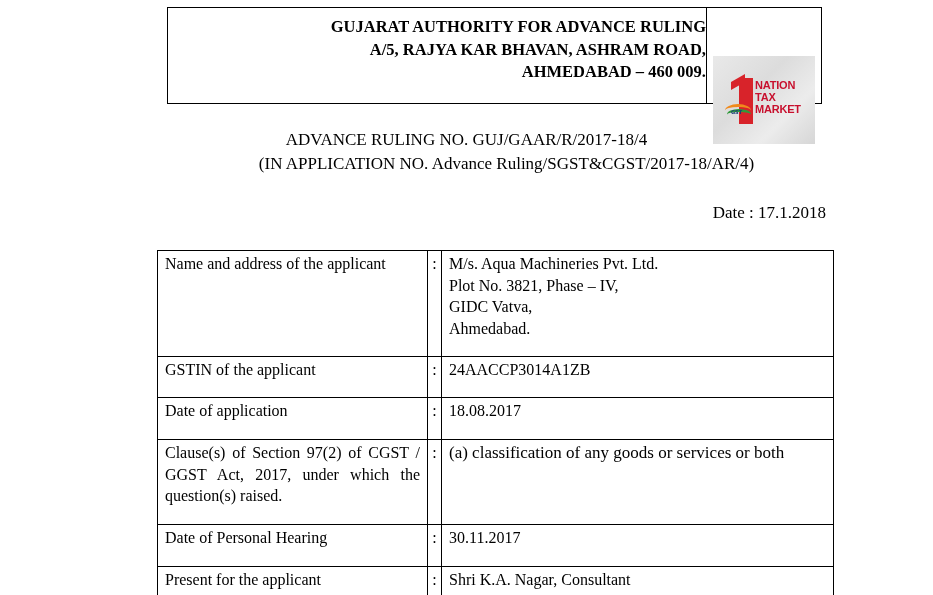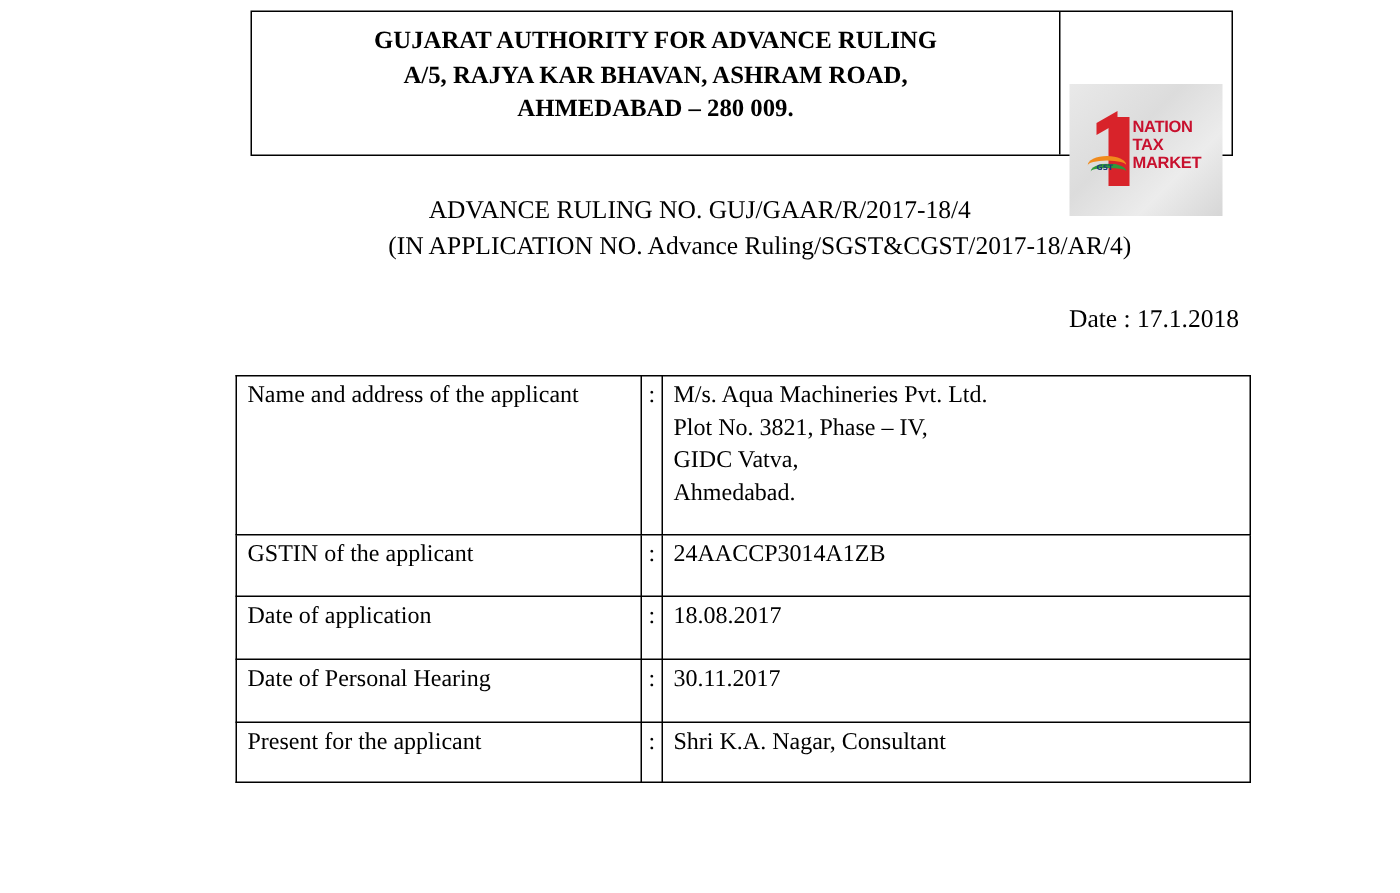--- a/index.html
+++ b/index.html
@@ -4,21 +4,21 @@
 <style>
   html, body { margin:0; padding:0; background:#ffffff; }
   body { width:933px; height:595px; position:relative; overflow:hidden;
          font-family:"Liberation Serif", "DejaVu Serif", serif; color:#000; }
   .header-box { position:absolute; left:167px; top:7px; width:655px; height:97px;
                 border:1.5px solid #000; box-sizing:border-box; }
   .header-text { position:absolute; left:0; top:0; width:539px; height:100%;
                  border-right:1.5px solid #000; box-sizing:border-box;
                  text-align:center; font-weight:bold; font-size:16.5px; line-height:22.5px;
                  padding-top:8px; }
-  .header-text div { white-space:nowrap; }
+  .header-text div { white-space:nowrap;text-align:right; }
   .logo-cell { position:absolute; left:539px; top:0; right:0; bottom:0; }
   .logo { position:absolute; left:6px; top:4px; width:102px; height:88px;
           background:linear-gradient(135deg,#e9e9e9,#dcdcdc 40%,#ececec 70%,#d6d6d6);
           margin-top:44px;
           }
   .logo .one { position:absolute; left:26px; top:22px; width:14px; height:46px; background:#d8232a; }
   .logo .one-top { position:absolute; left:18px; top:22px; width:14px; height:8px; background:#d8232a; transform:skewY(-30deg); }
   .logo .swoosh1 { position:absolute; left:12px; top:48px; width:26px; height:10px;
                    border-top:3px solid #f08a1c; border-radius:50% 50% 0 0; }
   .logo .swoosh2 { position:absolute; left:14px; top:53px; width:24px; height:8px;
@@ -34,21 +34,21 @@
   td.colon { width:13px; text-align:center; padding:2px 0 0 0 !important; }
   td.val { text-align:justify; }
 </style>
 </head>
 <body>
 
 <div class="header-box">
   <div class="header-text">
     <div>GUJARAT AUTHORITY FOR ADVANCE RULING</div>
     <div>A/5, RAJYA KAR BHAVAN, ASHRAM ROAD,</div>
-    <div>AHMEDABAD – 280 009.</div>
+    <div>AHMEDABAD – 460 009.</div>
   </div>
   <div class="logo-cell">
     <div class="logo">
       <div class="one-top"></div>
       <div class="one"></div>
       <div class="swoosh1"></div>
       <div class="swoosh2"></div>
       <span class="gst">GST</span>
       <span class="word" style="top:24px">NATION</span>
       <span class="word" style="top:36px">TAX</span>
@@ -76,20 +76,25 @@
   <tr style="height:41px">
     <td class="lbl">GSTIN of the applicant</td>
     <td class="colon">:</td>
     <td class="val">24AACCP3014A1ZB</td>
   </tr>
   <tr style="height:42px">
     <td class="lbl">Date of application</td>
     <td class="colon">:</td>
     <td class="val">18.08.2017</td>
   </tr>
+  <tr style="height:85px">
+    <td class="lbl">Clause(s) of Section 97(2) of CGST / GGST Act, 2017, under which the question(s) raised.</td>
+    <td class="colon">:</td>
+    <td class="val" style="font-size:17px">(a) classification of any goods or services or both</td>
+  </tr>
   <tr style="height:42px">
     <td class="lbl">Date of Personal Hearing</td>
     <td class="colon">:</td>
     <td class="val">30.11.2017</td>
   </tr>
   <tr style="height:40px">
     <td class="lbl">Present for the applicant</td>
     <td class="colon">:</td>
     <td class="val">Shri K.A. Nagar, Consultant</td>
   </tr>

